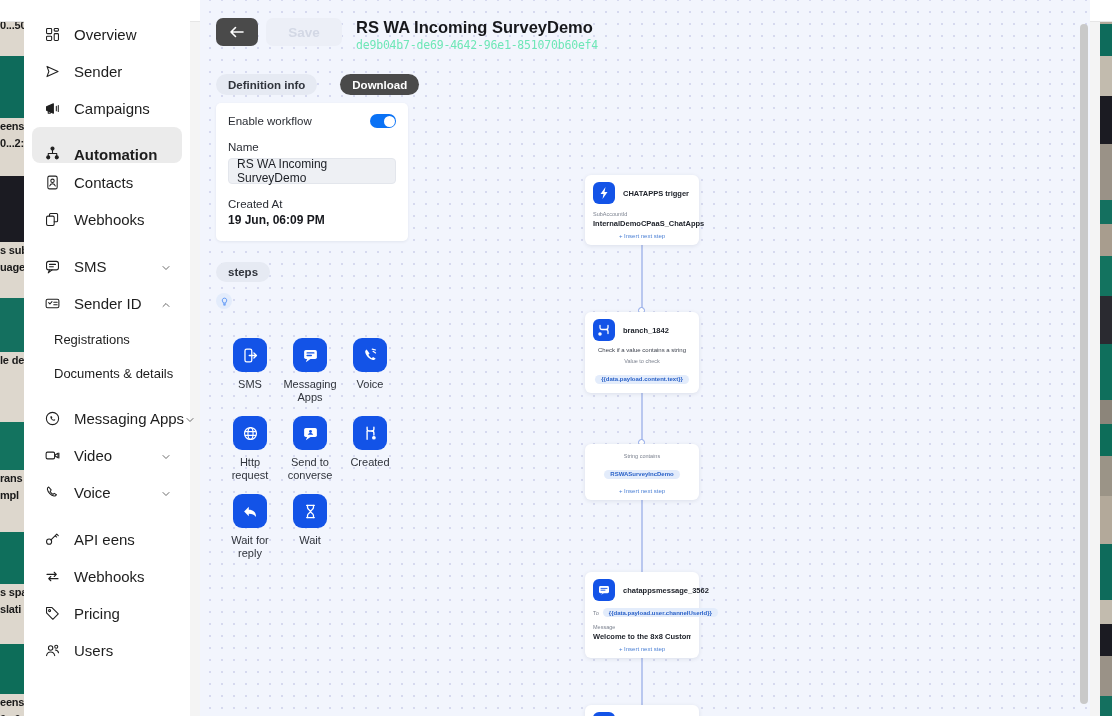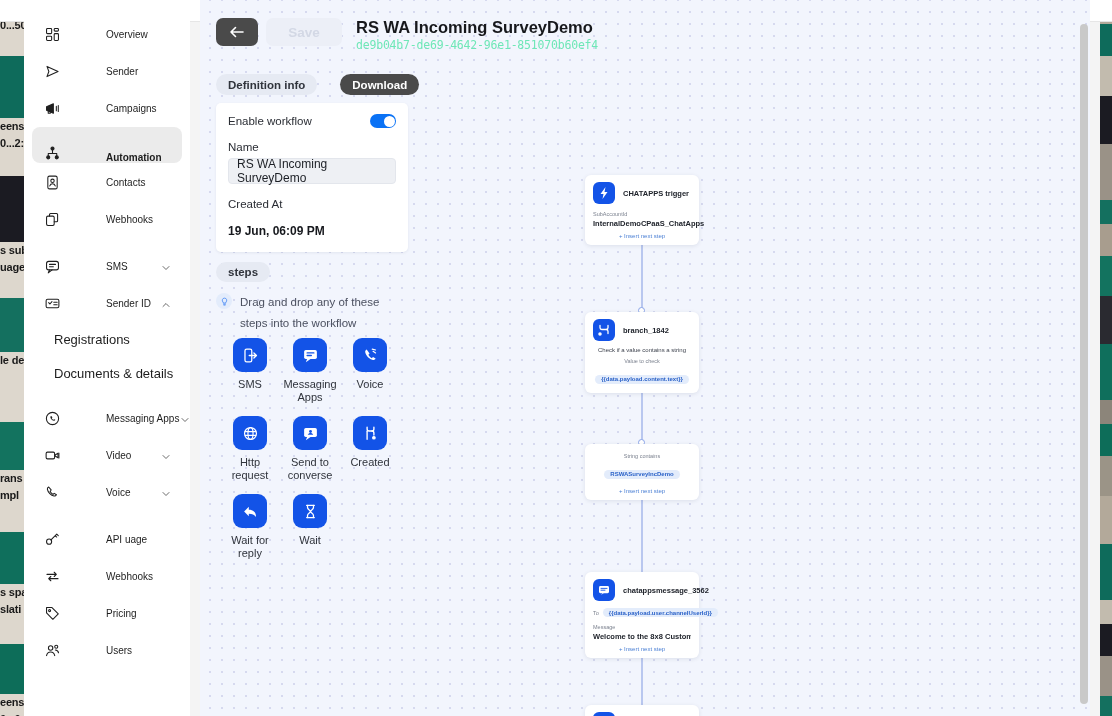--- a/index.html
+++ b/index.html
@@ -70,23 +70,22 @@
     cursor: pointer;
   }
   .nav-item.active { background: #ebebeb; align-items: flex-end; }
   .nav-item .ico {
     width: 20px; height: 20px; flex: 0 0 20px;
     margin-right: 12px;
     display: flex; align-items: center; justify-content: center;
     color: #1f1f1f;
   }
   .nav-item .lbl {
-    font-size: 10px; color: #1d1d1d; flex: 1 1 auto;
+    font-size: 15px; color: #1d1d1d; flex: 1 1 auto;
     white-space: nowrap;
-    margin-left: 32px;
   }
   .nav-item.active .lbl { font-weight: bold; }
   .nav-item .chev {
     width: 12px; height: 12px; flex: 0 0 12px; color: #5a5a5a;
   }
   .nav-sub {
     font-size: 13px; color: #1d1d1d;
     padding-left: 30px; height: 34px; display: flex; align-items: center;
     cursor: pointer;
   }
@@ -168,21 +167,21 @@
     width: 11px; height: 11px; border-radius: 50%; background: #fff;
   }
   .def-sublabel { font-size: 11.5px; color: #2a2d34; margin-top: 13px; }
   .def-input {
     margin-top: 5px; height: 26px; border-radius: 4px;
     background: #eef0f4; border: 1px solid #e3e6ec;
     display: flex; align-items: center; padding: 0 8px;
     font-size: 12px; color: #1c1f25; cursor: text;
   }
   .def-created { font-size: 11.5px; color: #2a2d34; margin-top: 14px; }
-  .def-date { font-size: 12px; font-weight: bold; color: #16181d; margin-top: 14px; }
+  .def-date { font-size: 12px; font-weight: bold; color: #16181d; margin-top: 3px; }
 
   
   .steps-pill {
     position: absolute; left: 16px; top: 262px;
     height: 20px; padding: 0 12px; border-radius: 10px;
     background: #e6eaf3; color: #30343c;
     display: flex; align-items: center;
     font-size: 11.5px; font-weight: bold;
   }
   .hint { position: absolute; left: 16px; top: 292px; width: 180px; display: flex; }
@@ -465,21 +464,21 @@
             </svg></span>
         </div>
         <div class="nav-gap"></div>
         <div class="nav-item">
           <span class="ico">
             <svg width="17" height="17" viewBox="0 0 20 20" fill="none" stroke="#1f1f1f" stroke-width="1.25" stroke-linecap="round" stroke-linejoin="round">
               <circle cx="6" cy="12.5" r="3"></circle>
               <path d="M8.2 10.4L15 3.6M13.2 5.4l1.7 1.7M15 3.6l1.8 1.8"></path>
             </svg>
           </span>
-          <span class="lbl">API uage</span>
+          <span class="lbl">API eens</span>
         </div>
         <div class="nav-item">
           <span class="ico">
             <svg width="17" height="17" viewBox="0 0 20 20" fill="none" stroke="#1f1f1f" stroke-width="1.25" stroke-linecap="round" stroke-linejoin="round">
               <path d="M3.5 7.5h10.5M12 5l2.5 2.5L12 10"></path>
               <path d="M16.5 12.5H6M8 10l-2.5 2.5L8 15"></path>
             </svg>
           </span>
           <span class="lbl">Webhooks</span>
         </div>
@@ -547,24 +546,20 @@
   <div class="steps-pill">
     <span>steps</span>
   </div>
   <div class="hint">
     <div class="hint-ico">
       <svg width="9" height="9" viewBox="0 0 12 12">
         <path d="M6 1.5a3 3 0 0 0-1.8 5.4v1.2h3.6V6.9A3 3 0 0 0 6 1.5z" fill="none" stroke="#3b82f6" stroke-width="1"></path>
         <path d="M4.8 9.6h2.4M5.2 10.8h1.6" stroke="#3b82f6" stroke-width="1" stroke-linecap="round"></path>
       </svg>
     </div>
-    <div>
-      <div class="hint-txt">Drag and drop any of these</div>
-      <div class="hint-txt">steps into the workflow</div>
-    </div>
   </div>
 
   <div class="palette" id="paletteHost">
         <div class="pal-item">
           <span class="pal-ico">
             <svg width="17" height="17" viewBox="0 0 20 20">
               <rect x="3.5" y="2.5" width="8" height="15" rx="2" fill="none" stroke="#fff" stroke-width="1.5"></rect>
               <path d="M8.5 10h8M14 7l3 3-3 3" fill="none" stroke="#fff" stroke-width="1.5" stroke-linecap="round" stroke-linejoin="round"></path>
             </svg>
           </span>

